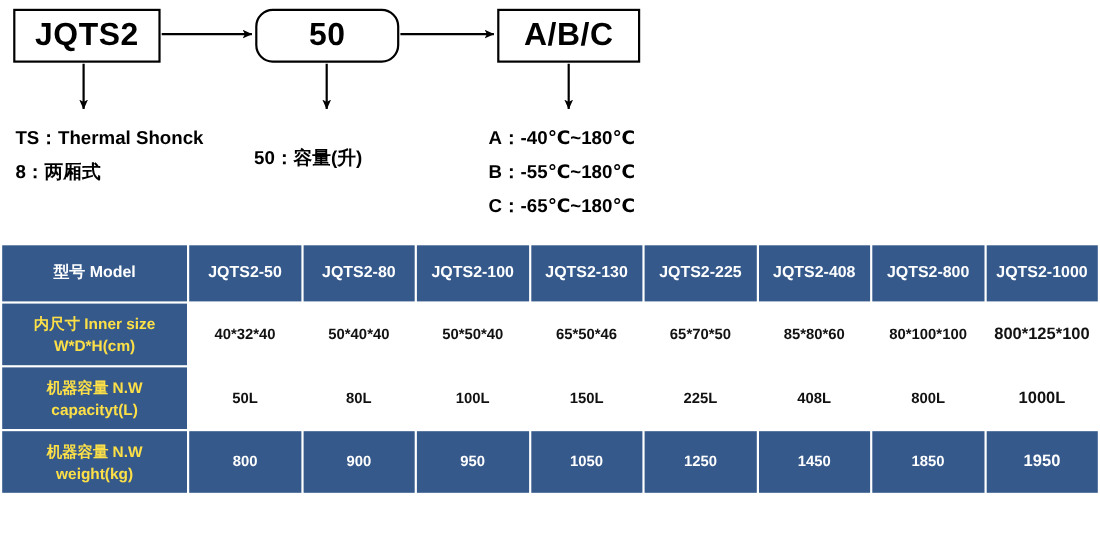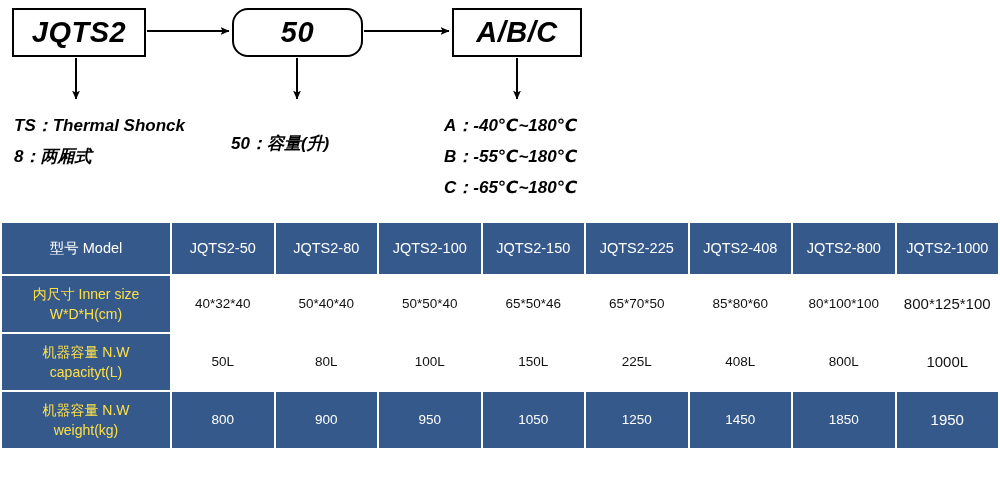--- a/index.html
+++ b/index.html
@@ -14,21 +14,20 @@
     color: #000000;
     overflow: hidden;
     position: relative;
   }
 
   
   #diagram {
     position: relative;
     width: 1000px;
     height: 215px;
-    font-style: italic;
   }
   .dbox {
     position: absolute;
     border: 2px solid #000;
     background: #fff;
     display: flex;
     align-items: center;
     justify-content: center;
     font-weight: 700;
     font-size: 29px;
@@ -68,21 +67,21 @@
     width: 1000px;
     border-collapse: separate;
     border-spacing: 2px;
     background: #ffffff;
     table-layout: fixed;
   }
   #spec-table td {
     background: #ffffff;
     text-align: center;
     vertical-align: middle;
-    font-weight: 400;
+    font-weight: 700;
     font-size: 13.5px;
     line-height: 1.45;
     padding: 2px 1px;
     box-sizing: border-box;
     color: #111;
   }
   #spec-table td.rowhead {
     background: #35598b;
     color: #fde047;
     font-size: 14px;
@@ -142,21 +141,21 @@
   </div>
 </div>
 
 <table id="spec-table">
   <tbody>
     <tr class="header-row">
       <td class="rowhead">型号 Model</td>
       <td>JQTS2-50</td>
       <td>JQTS2-80</td>
       <td>JQTS2-100</td>
-      <td>JQTS2-150</td>
+      <td>JQTS2-130</td>
       <td>JQTS2-225</td>
       <td>JQTS2-408</td>
       <td>JQTS2-800</td>
       <td class="last-col">JQTS2-1000</td>
     </tr>
 
     <tr class="body-row">
       <td class="rowhead">
         <span class="cell-l1">内尺寸 Inner size</span>
         <span class="cell-l2">W*D*H(cm)</span>

